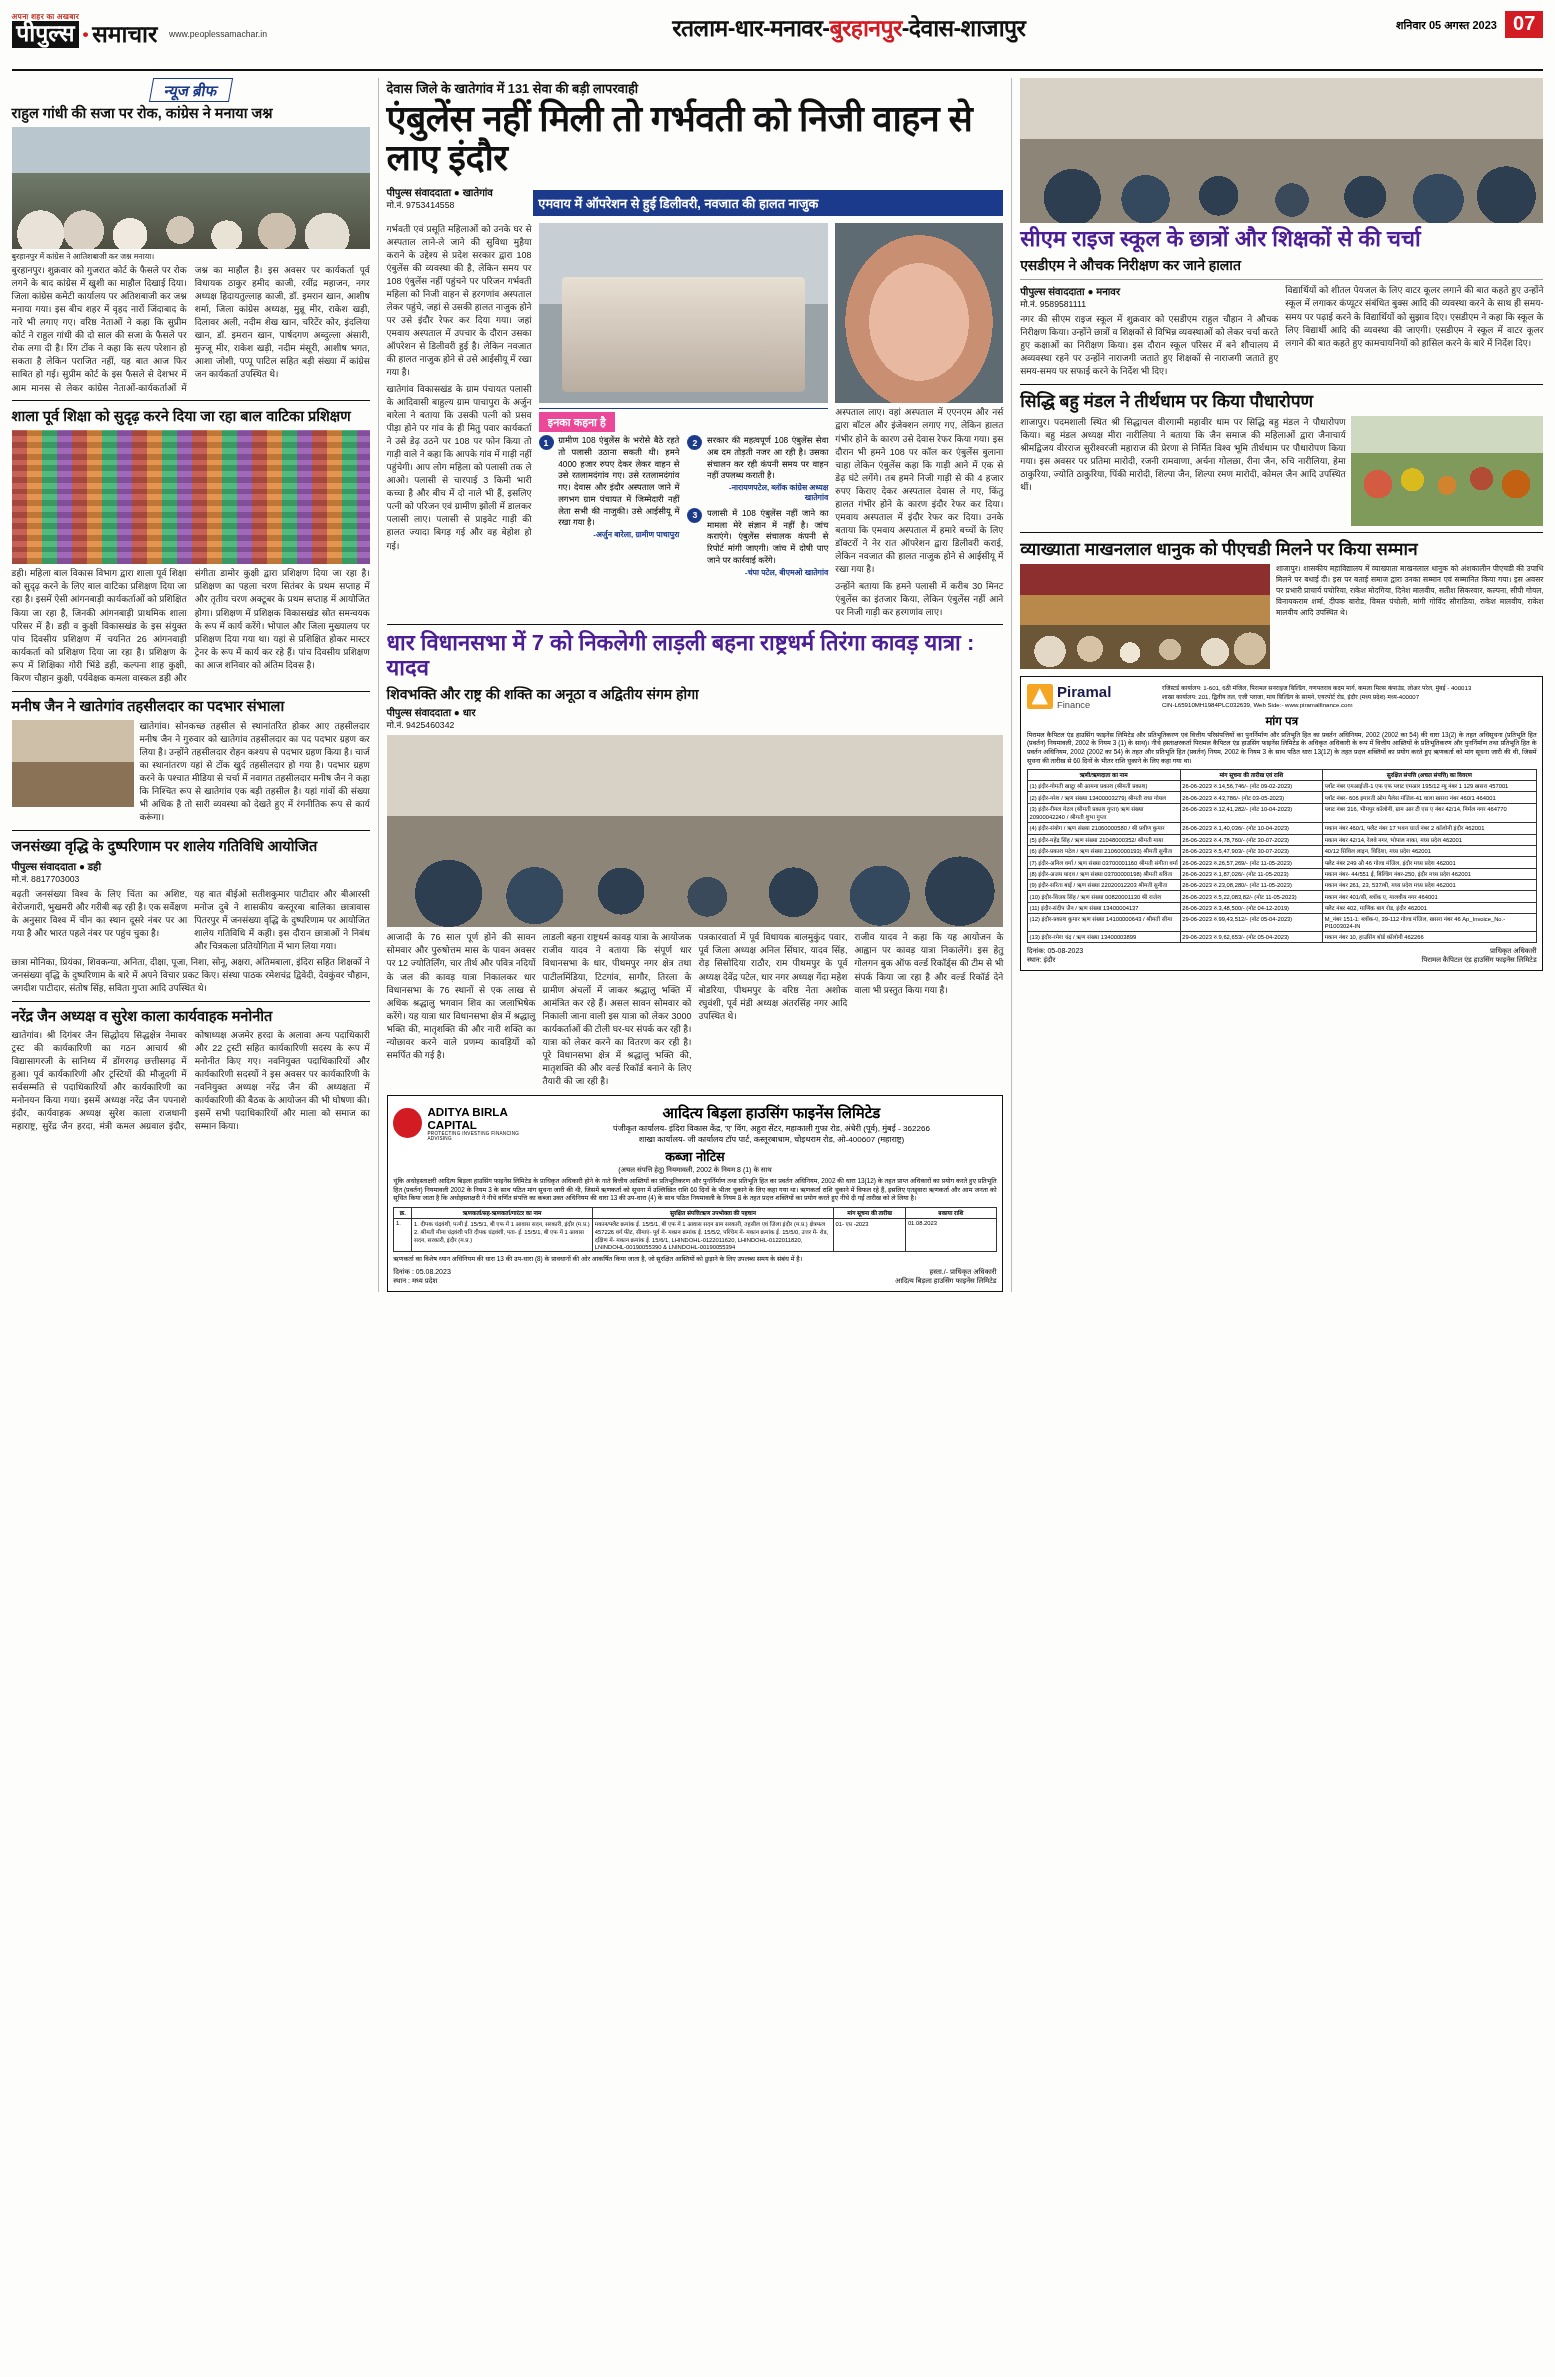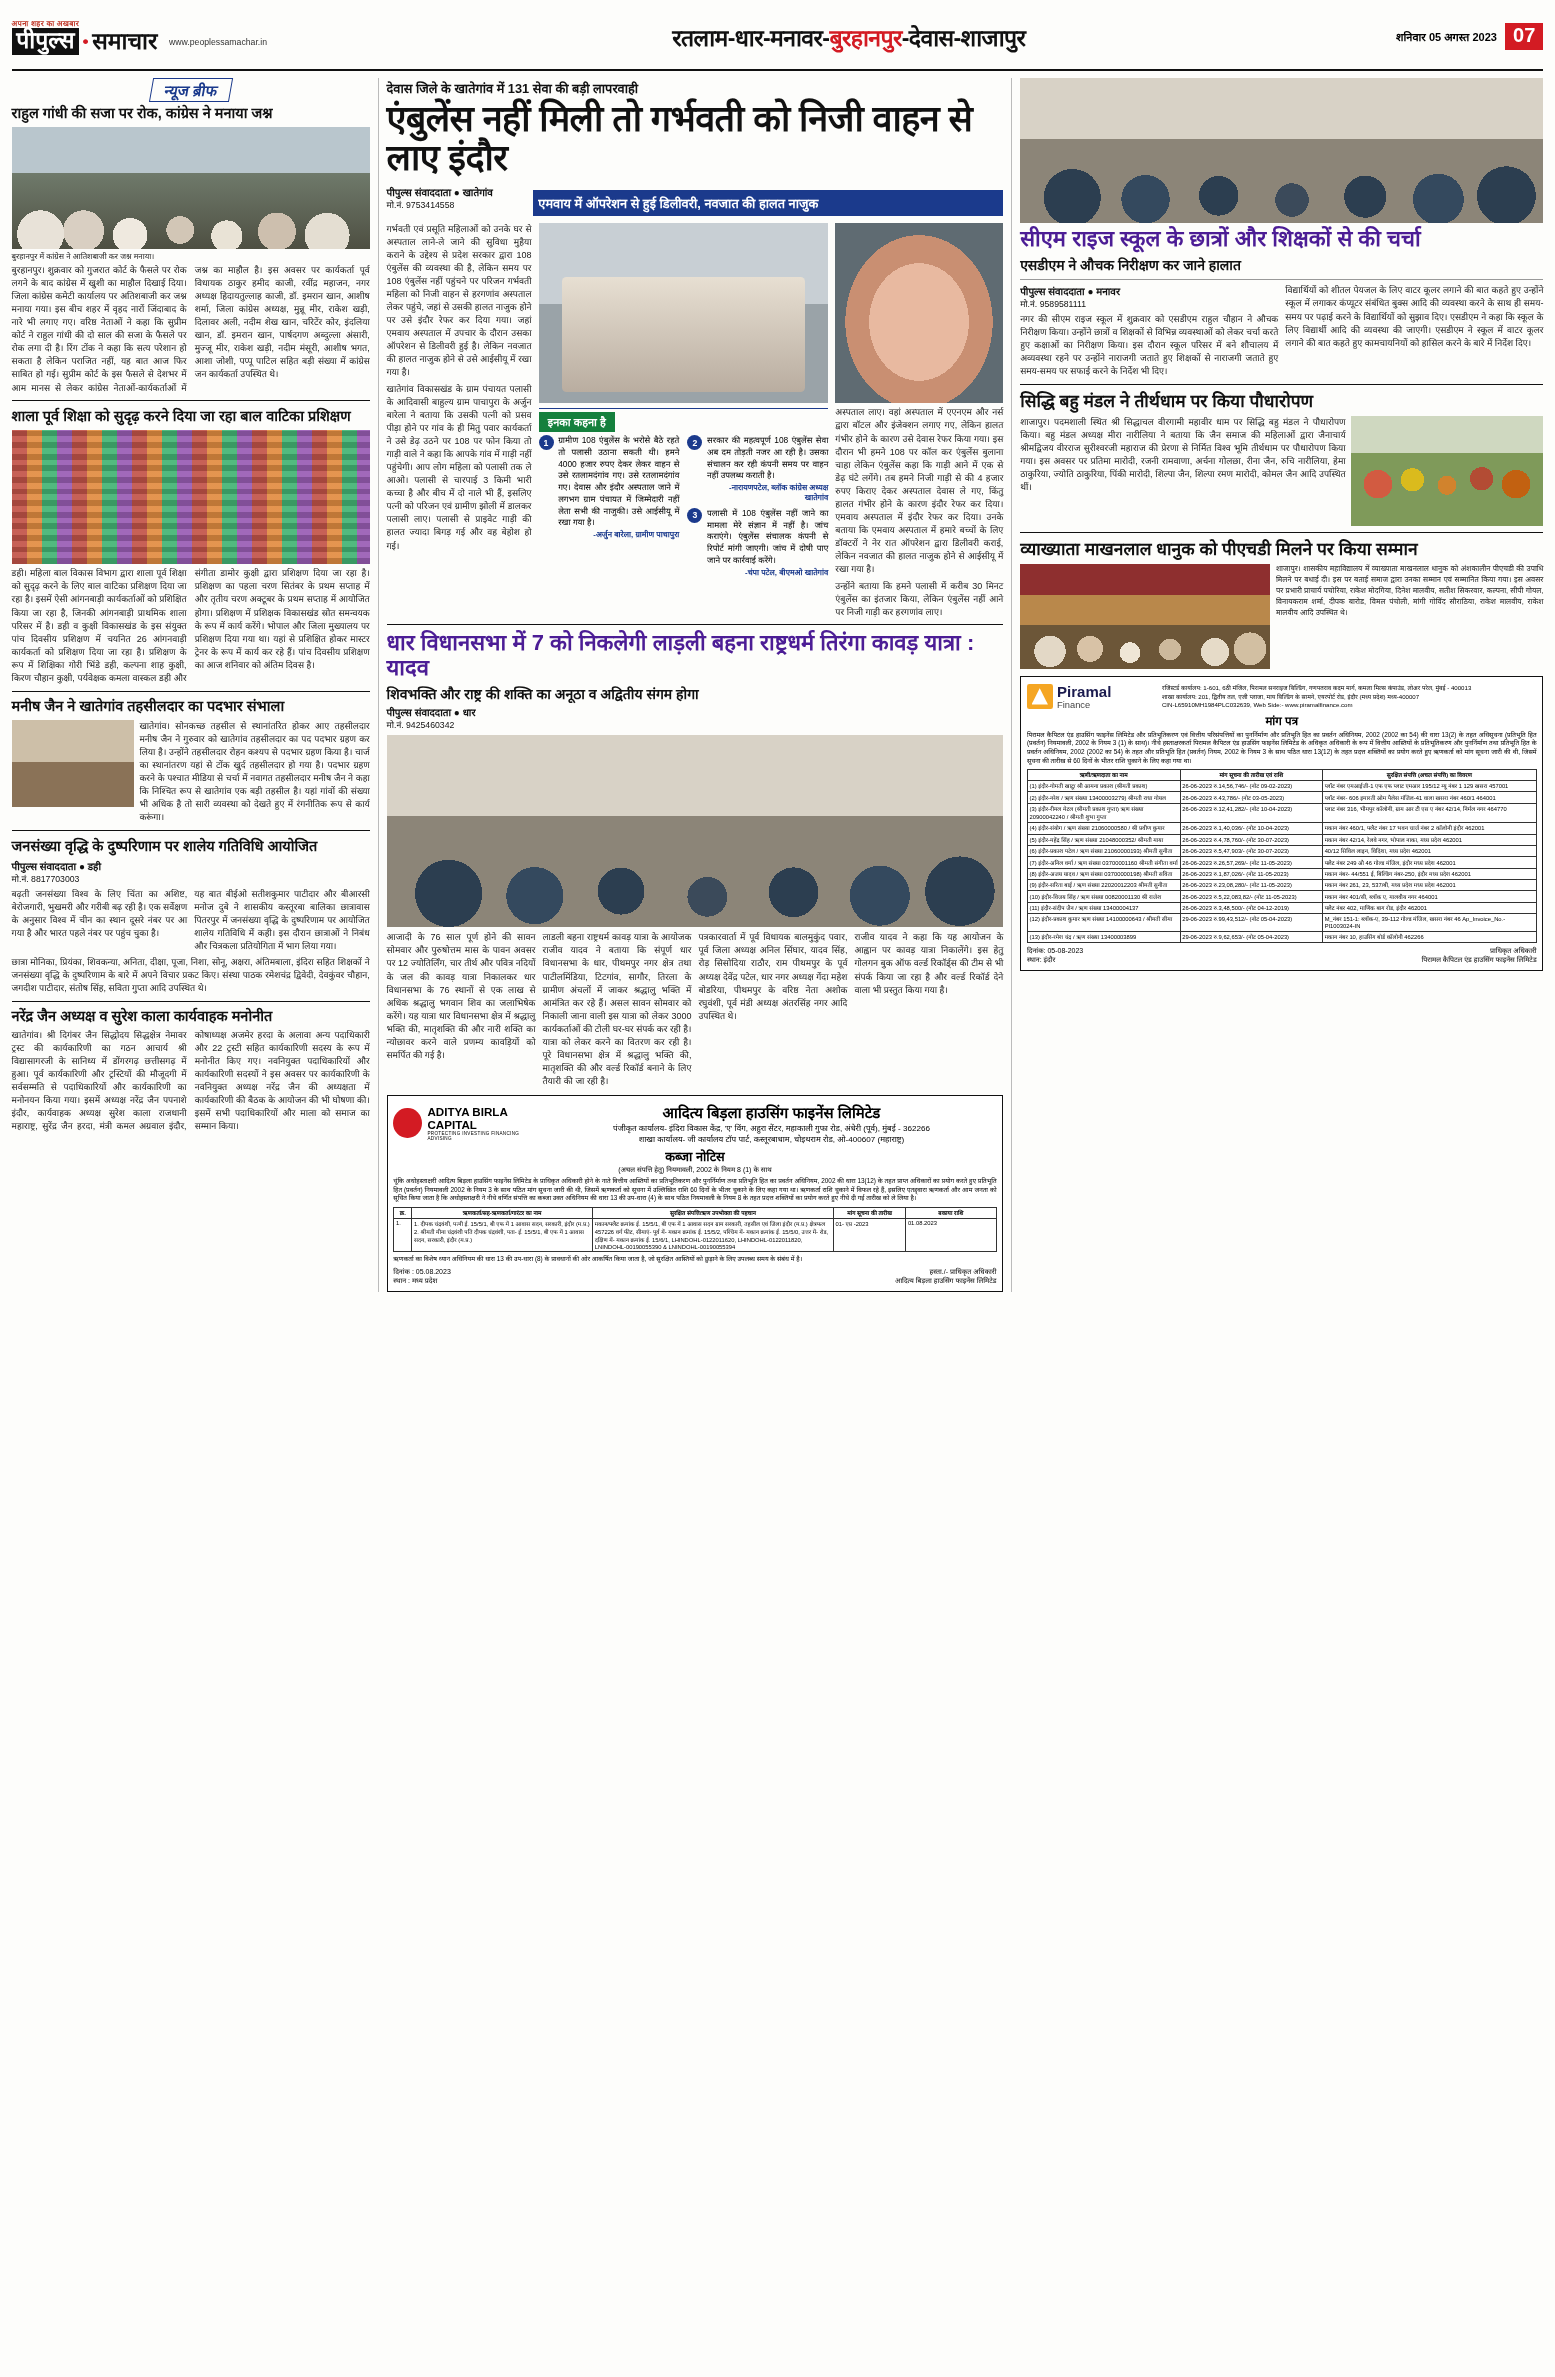--- a/index.html
+++ b/index.html
@@ -12,21 +12,21 @@
     width: 1555px;
     height: 2377px;
     background: #fdfdfb;
     margin: 0 auto;
     position: relative;
     padding: 10.5px 11.6px;
   }
   
   .masthead {
     display: flex;
-    align-items: center;
+    align-items: flex-start;
     border-bottom: 2.3px solid #111;
     padding-bottom: 5.8px;
     height: 60px;
   }
   .logo-box { display: flex; flex-direction: column; width: 290px; }
   .logo-top { font-size: 7.5px; letter-spacing: 0.3px; color:#c0392b; font-weight:bold;}
   .logo-main {
     display: flex; align-items: center; gap: 3.5px;
   }
   .logo-black {
@@ -187,21 +187,21 @@
       radial-gradient(circle at 28% 68%, #d8c2a6 0 7%, transparent 7%),
       radial-gradient(circle at 44% 74%, #efe6d6 0 7%, transparent 7%),
       radial-gradient(circle at 60% 69%, #cdb99c 0 7%, transparent 7%),
       radial-gradient(circle at 78% 73%, #e6dbc8 0 7%, transparent 7%),
       radial-gradient(circle at 92% 68%, #d2bfa2 0 7%, transparent 7%);
   }
 
   
   .quote-wrap { border-top: 1.2px solid #1b3a8c; padding-top: 3.5px; margin-top: 4.6px;}
   .quote-title {
-    display:inline-block; background:#15803d; color:#fff; font-size:11px;
+    display:inline-block; background:#ec4899; color:#fff; font-size:11px;
     font-weight:bold; padding:2.3px 9.3px; margin-bottom:3.5px;
   }
   .quote-item { display:flex; gap:4.6px; margin-bottom: 5.8px; }
   .quote-badge {
     flex: 0 0 15px; height: 15px; border-radius: 50%;
     background: #1b3a8c; color:#fff; font-size: 8.7px; font-weight: bold;
     display:flex; align-items:center; justify-content:center;
   }
   .quote-text { font-size: 8.4px; line-height: 1.4; text-align: justify;}
   .quote-attr { font-size: 7.8px; font-weight: bold; color:#1b3a8c; text-align: right; }

